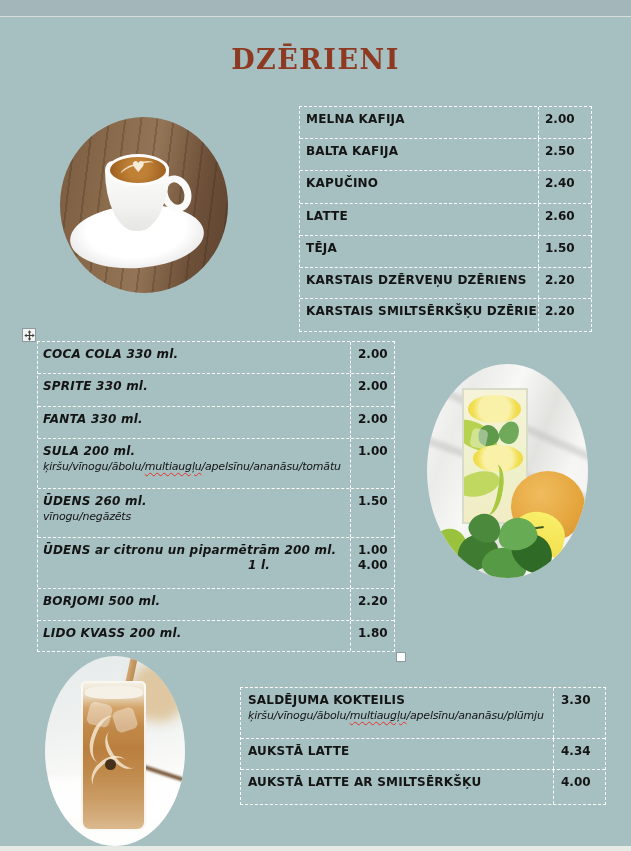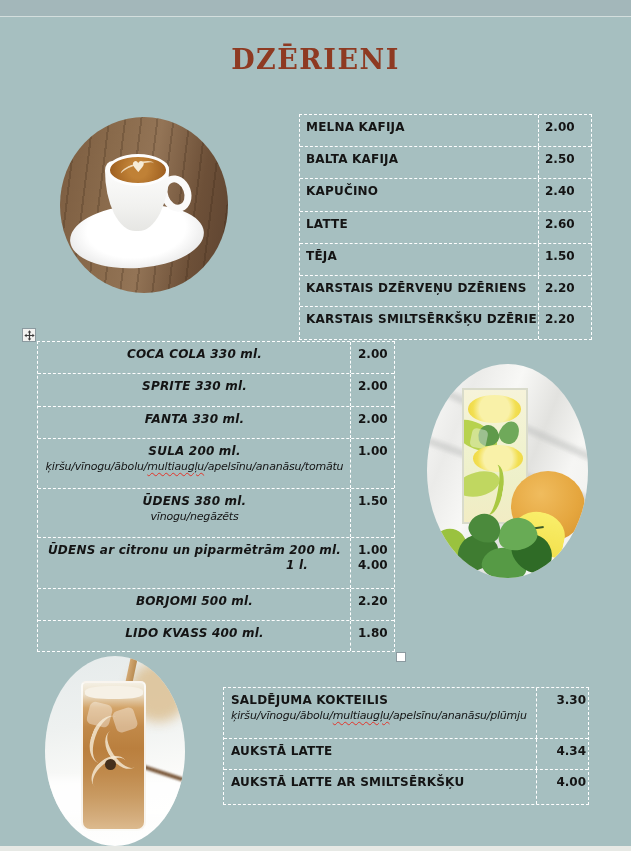--- a/index.html
+++ b/index.html
@@ -20,28 +20,28 @@
   
   .menu-table{ position:absolute; border:1px dashed #fff; }
   .t-row{ display:flex; border-bottom:1px dashed #fff; }
   .t-row:last-child{ border-bottom:none; }
   .cell{ overflow:hidden; }
   .name{ padding:5px 4px 0 6px; font-weight:700; font-size:12px; letter-spacing:.2px; line-height:15px; white-space:nowrap; }
   .price{ border-left:1px dashed #fff; padding:5px 2px 0 6px; font-weight:700; font-size:12px; line-height:15px; flex:1; }
   .sub{ font-weight:400; font-style:italic; font-size:11px; letter-spacing:-.2px; line-height:15px; white-space:nowrap; }
   .sp{ text-decoration-line:underline; text-decoration-style:wavy; text-decoration-color:#e2342a;
        text-decoration-thickness:1px; text-underline-offset:2px; }
-  .t1{ left:299px; top:106px; width:293px;margin-top:8px; }
+  .t1{ left:299px; top:106px; width:293px; }
   .t1 .name{ width:238px; }
   .t2{ left:37px;  top:341px; width:358px; }
-  .t2 .name{ width:312px; font-style:italic; padding-left:5px;text-align:center; }
+  .t2 .name{ width:312px; font-style:italic; padding-left:5px; }
   .t2 .price{ padding-left:7px; }
-  .t3{ left:223px; top:687px; width:366px; }
+  .t3{ left:240px; top:687px; width:366px; }
   .t3 .name{ width:312px; padding-left:7px; }
-  .t3 .price{ padding-left:7px;text-align:right; }
+  .t3 .price{ padding-left:7px; }
   .indent2{ text-indent:205px; }
   
   .move-handle{ position:absolute; left:22px; top:328px; width:14px; height:14px;
     background:#f2f2f0; border:1px solid #8b9aa0; display:flex; align-items:center; justify-content:center; }
   .resize-handle{ position:absolute; left:396px; top:652px; width:10px; height:10px;
     background:#fff; border:1px solid #8b9aa0; }
   
   .photo{ position:absolute; overflow:hidden; }
   .abs{ position:absolute; }
   
@@ -172,41 +172,41 @@
     </div>
     <div class="t-row" style="height:50px">
       <div class="cell name">
         <div>SULA 200 ml.</div>
         <div class="sub"><span>ķiršu/vīnogu/ābolu/</span><span class="sp">multiaugļu</span><span>/apelsīnu/ananāsu/tomātu</span></div>
       </div>
       <div class="cell price">1.00</div>
     </div>
     <div class="t-row" style="height:49px">
       <div class="cell name">
-        <div>ŪDENS 380 ml.</div>
+        <div>ŪDENS 260 ml.</div>
         <div class="sub">vīnogu/negāzēts</div>
       </div>
       <div class="cell price">1.50</div>
     </div>
     <div class="t-row" style="height:51px">
       <div class="cell name">
         <div>ŪDENS ar citronu un piparmētrām 200 ml.</div>
         <div class="indent2">1 l.</div>
       </div>
       <div class="cell price">
         <div>1.00</div>
         <div>4.00</div>
       </div>
     </div>
     <div class="t-row" style="height:32px">
       <div class="cell name">BORJOMI 500 ml.</div>
       <div class="cell price">2.20</div>
     </div>
     <div class="t-row" style="height:30px">
-      <div class="cell name">LIDO KVASS 400 ml.</div>
+      <div class="cell name">LIDO KVASS 200 ml.</div>
       <div class="cell price">1.80</div>
     </div>
   </div>
 
   <div class="resize-handle"></div>
 
   <div class="photo lemon">
     <div class="abs marble-streak" style="left:-15%; top:28%; transform:rotate(24deg);"></div>
     <div class="abs marble-streak" style="left:-10%; top:52%; transform:rotate(20deg);"></div>
     <div class="abs glass">

